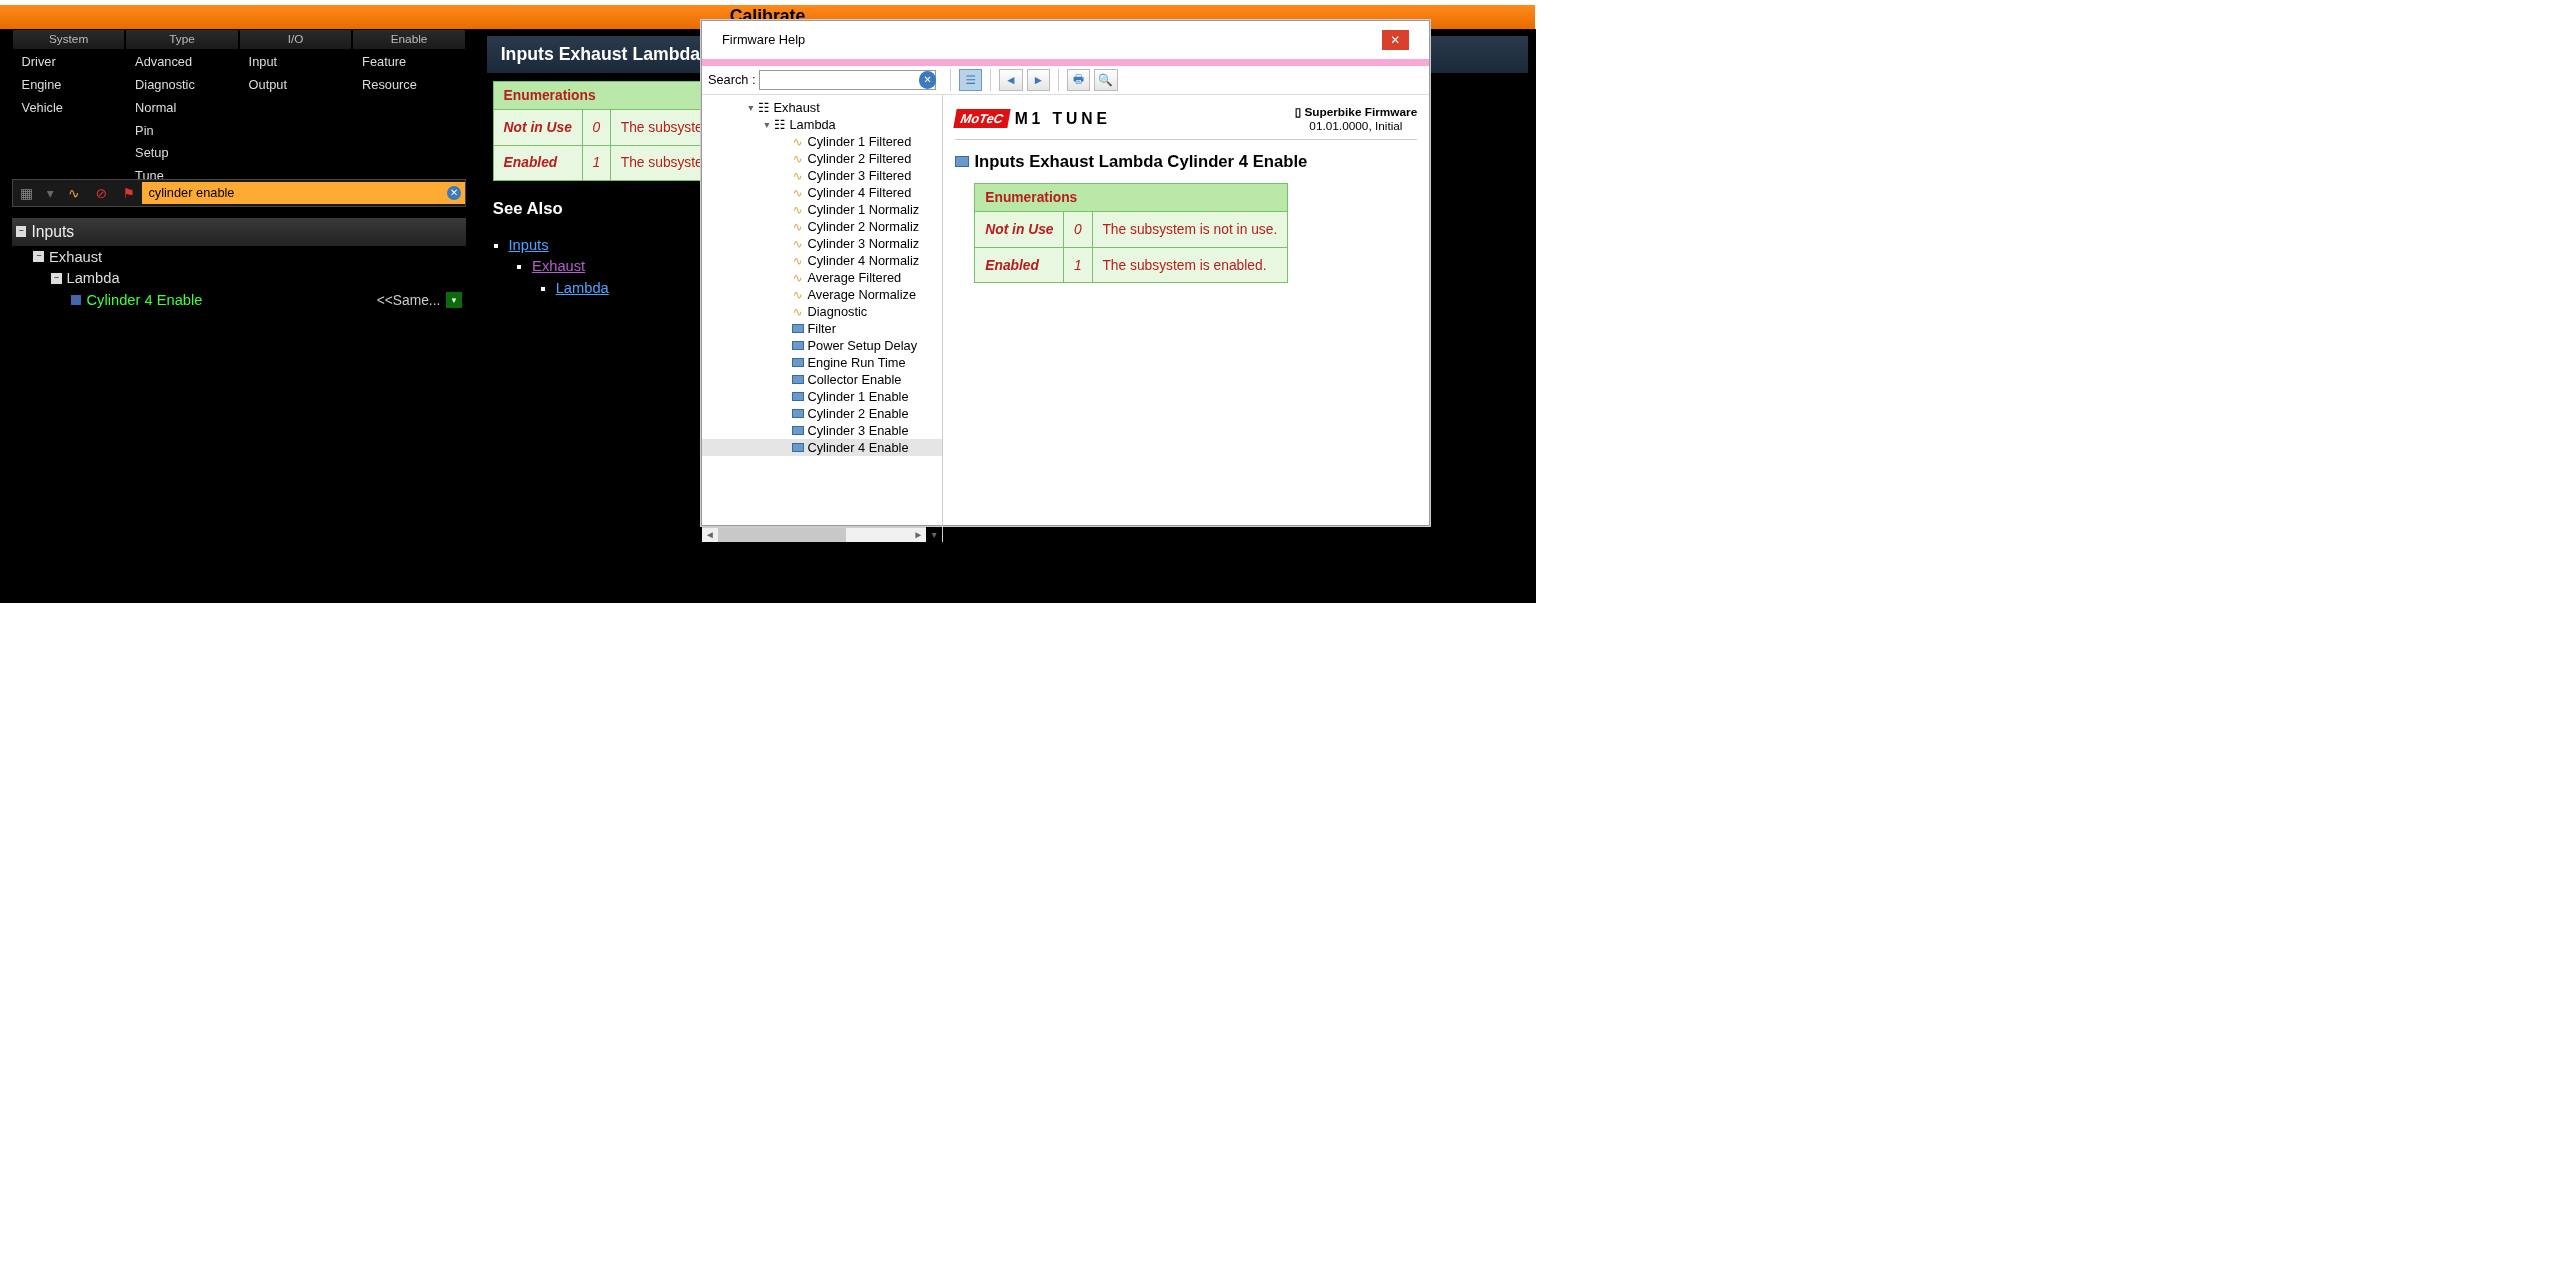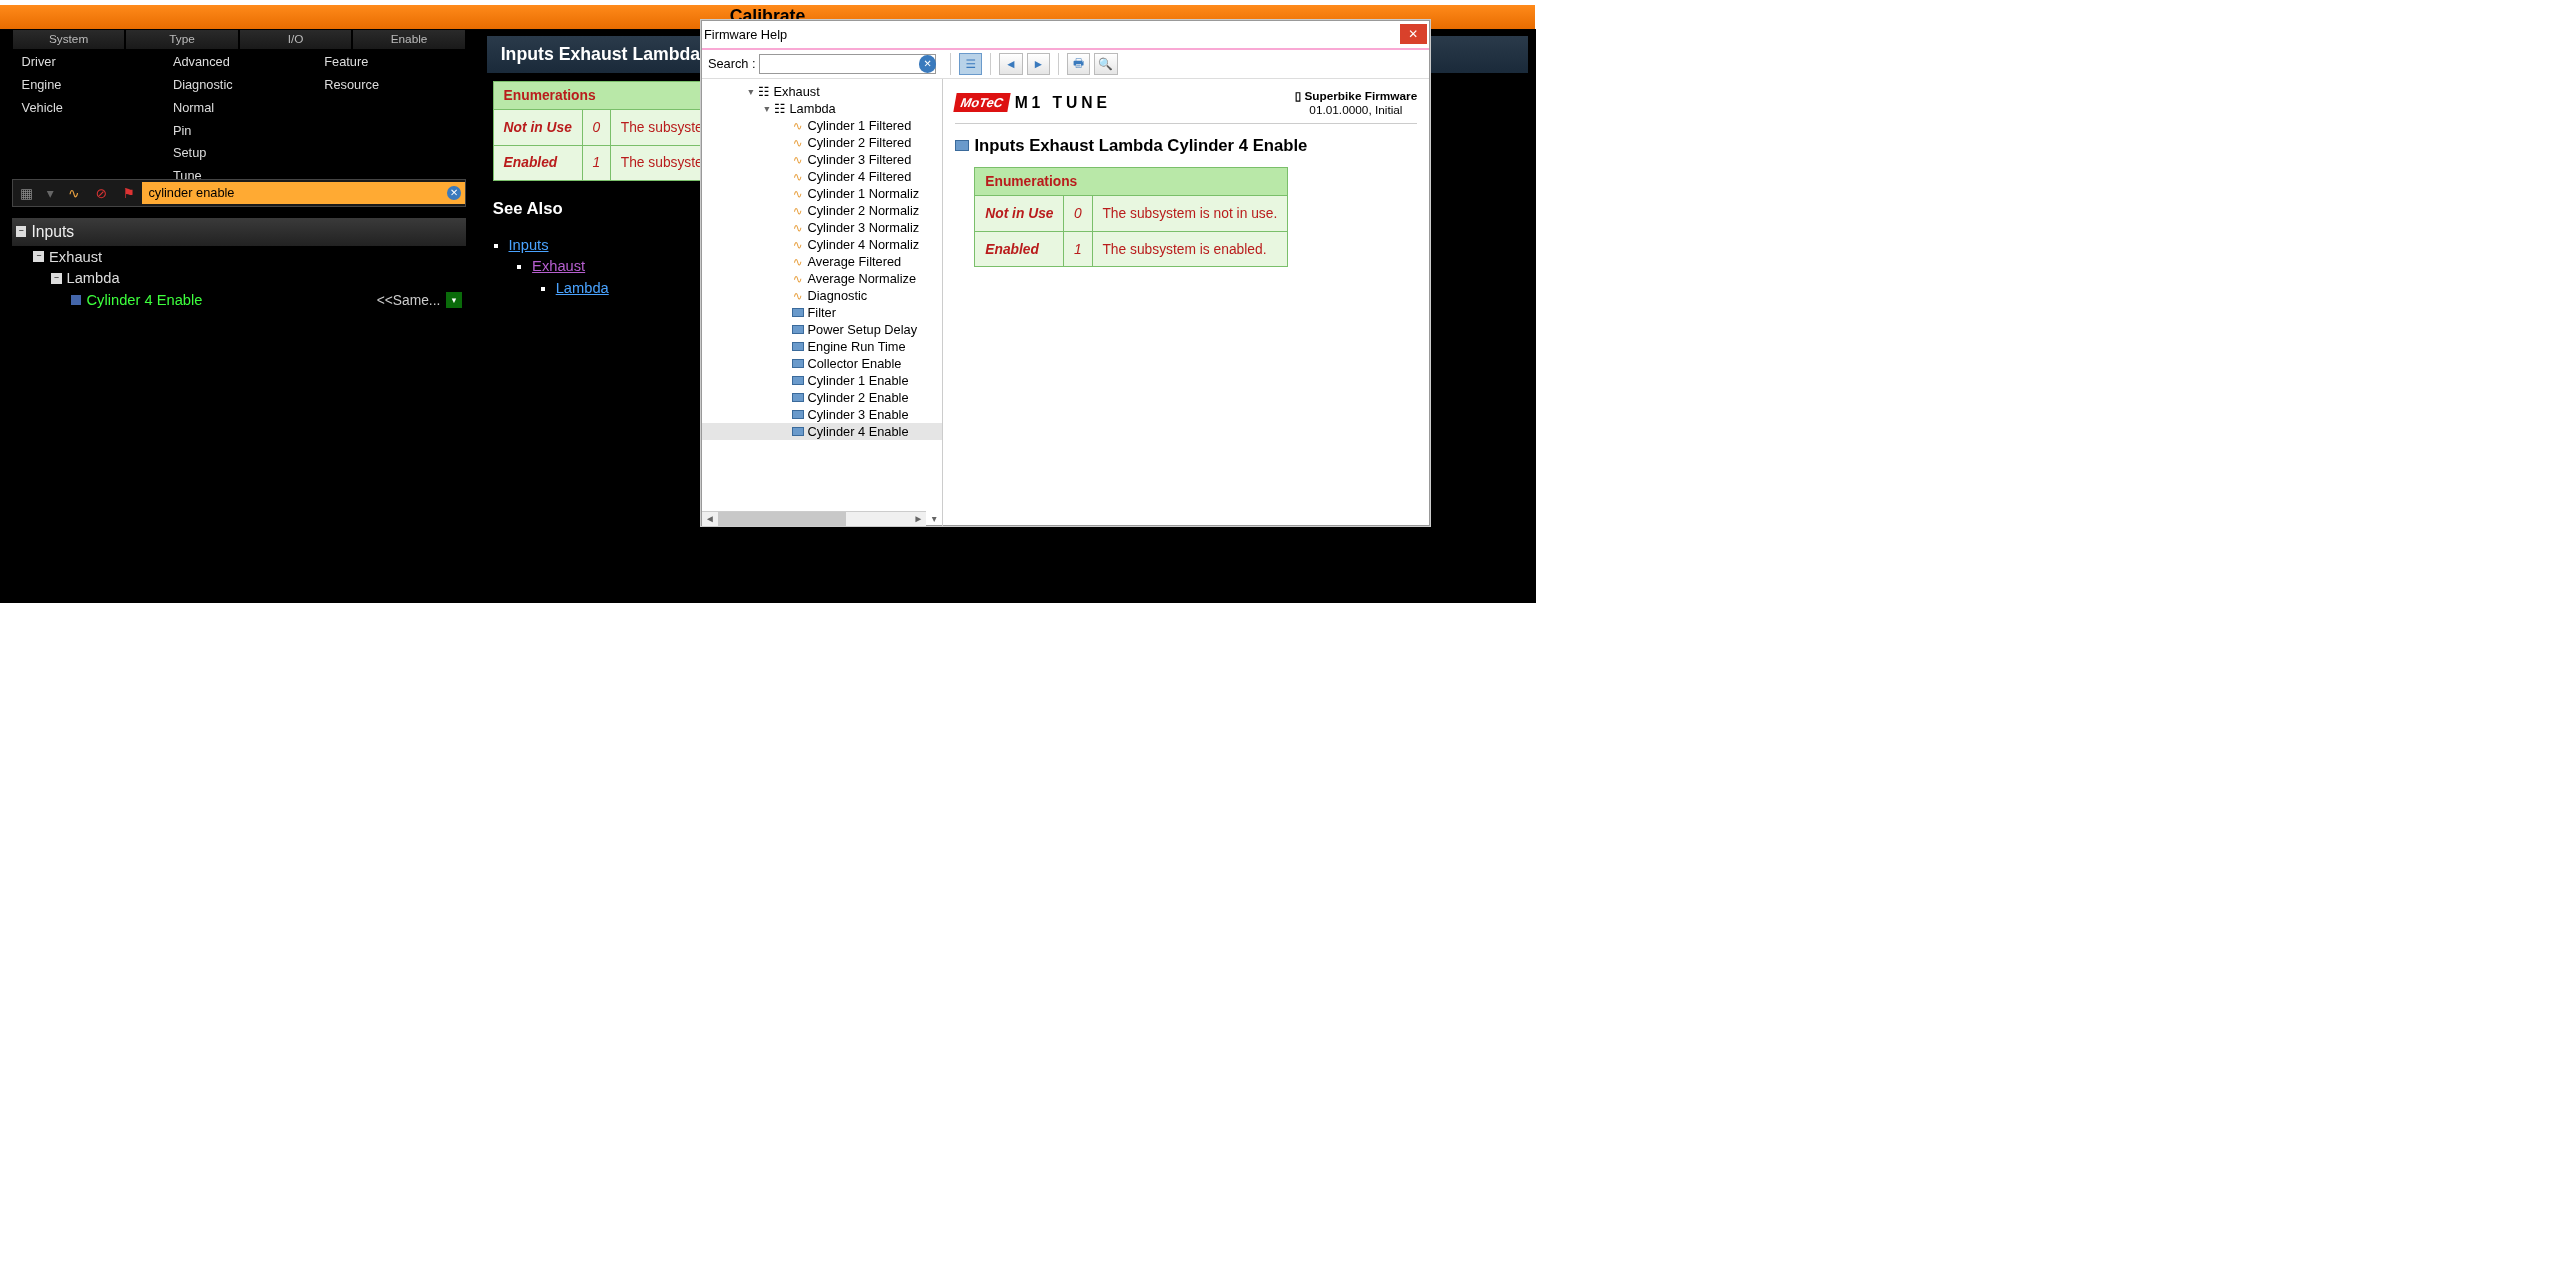--- a/index.html
+++ b/index.html
@@ -34,21 +34,21 @@
 .enumtable th{background:#b9e8a8;text-align:left;padding:5.9px 9.8px;border:1px solid #7abf6a;font-weight:bold}
 .enumtable td{padding:9.8px 9.8px;border:1px solid #7abf6a}
 .enumtable td:first-child{font-weight:bold;font-style:italic}
 .enumtable td:nth-child(2){font-style:italic;text-align:center}
 .seealso{margin:17.7px 13.8px;color:#fff;font-size:16.7px;font-weight:bold}
 .salist{margin:5.9px 29.5px;color:#fff;font-size:14.7px}
 .salist li{margin:5.9px 0}
 .salist a{color:#4aa3ff;text-decoration:underline}
 .salist a.vis{color:#b65fcf}
 .helpwin{position:absolute;left:701px;top:14.7px;width:729px;height:506px;background:#fff;border:1px solid #999;box-shadow:0 0 0 1px #ccc}
-.helptitle{display:flex;align-items:center;background:#fff;border-bottom:2px solid #f9a8d4;height:29px;padding:0 2px;font-size:12.8px}
+.helptitle{display:flex;align-items:center;background:#fff;border-bottom:7px solid #f9a8d4;height:45px;padding:0 20px;font-size:12.8px}
 .helpclose{margin-left:auto;width:27.5px;height:19.7px;background:#d9412b;color:#fff;display:flex;align-items:center;justify-content:center;font-size:11.8px;cursor:pointer}
 .helptool{display:flex;align-items:center;border-bottom:1px solid #ddd;height:29.5px;padding:0 5.9px;font-size:12.8px;gap:3.9px}
 .helpsearch{width:177px;height:19.7px;border:1px solid #999;padding:0 3.9px;font-size:11.8px}
 .hclear{width:17.7px;height:17.7px;border-radius:50%;background:#3a7abd;color:#fff;font-size:9.8px;display:flex;align-items:center;justify-content:center;cursor:pointer;margin-left:-21.6px;margin-right:5.9px}
 .hsep{width:1px;height:21.6px;background:#ccc;margin:0 3.9px}
 .hbtn{width:23.6px;height:21.6px;border:1px solid #bbb;background:linear-gradient(#fff,#e5e5e5);display:flex;align-items:center;justify-content:center;cursor:pointer;font-size:11.8px;color:#3a7abd}
 .hbtn.active{background:#b8d2e8;border-color:#6a9acb}
 .helpbody{display:flex;height:447px}
 .helptree{width:241px;border-right:1px solid #ccc;overflow:auto;font-size:12.8px;padding:3.9px 0;position:relative}
 .helptree .trow{display:flex;align-items:center;padding:1px 3.9px;cursor:pointer;white-space:nowrap}
@@ -98,20 +98,24 @@
       </div>
       <div class="catcol">
         <div class="catitem">Advanced</div>
         <div class="catitem">Diagnostic</div>
         <div class="catitem">Normal</div>
         <div class="catitem">Pin</div>
         <div class="catitem">Setup</div>
         <div class="catitem">Tune</div>
       </div>
       <div class="catcol">
+        <div class="catitem">Input</div>
+        <div class="catitem">Output</div>
+      </div>
+      <div class="catcol">
         <div class="catitem">Feature</div>
         <div class="catitem">Resource</div>
       </div>
     </div>
   </div>
 
   <div class="searchrow">
     <div class="sbtn">▦</div>
     <div class="sbtn small" style="color:#666">▾</div>
     <div class="sbtn" style="color:#e8a040">∿</div>

